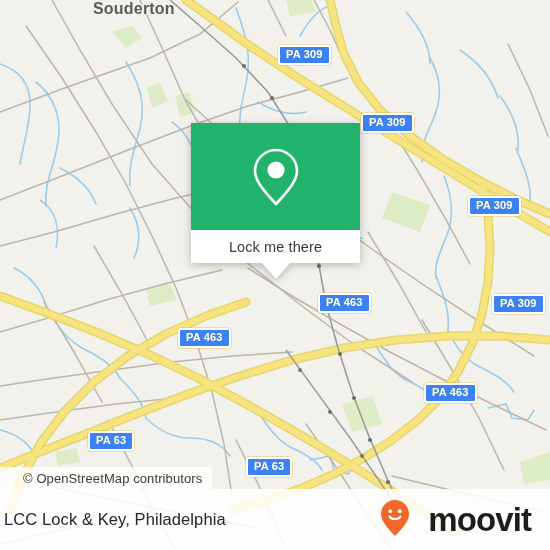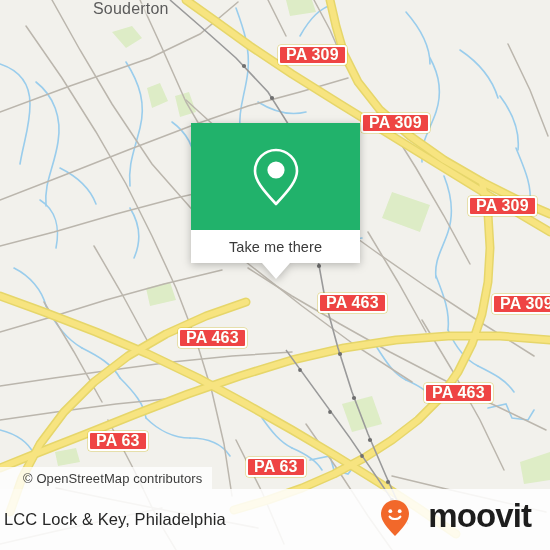--- a/index.html
+++ b/index.html
@@ -24,26 +24,26 @@
     left: 0; top: 0;
     width: 550px;
     height: 550px;
     background: #f2f1ec;
   }
   #map svg { display: block; }
 
   
   .shield {
     position: absolute;
-    background: #ef4444;
+    background: #3b82f6;
     border: 2px solid #ffffff;
     border-radius: 3px;
     color: #ffffff;
     font-family: "Liberation Sans", sans-serif;
-    font-size: 16px;
+    font-size: 11px;
     font-weight: bold;
     letter-spacing: 0.2px;
     padding: 1px 6px 2px 6px;
     line-height: 13px;
     white-space: nowrap;
     text-shadow: 0 0 1px rgba(160,140,0,0.35);
     box-shadow: 0 0 0 0.5px rgba(205,185,20,0.6);
   }
 
   
@@ -130,21 +130,21 @@
     padding: 0 19px 0 4px;
   }
   #footer-title {
     color: #262626;
     font-size: 16.5px;
     letter-spacing: 0.1px;
     white-space: nowrap;
   }
   #brand {
     display: flex;
-    align-items: flex-start;
+    align-items: center;
     gap: 17px;
   }
   #brand-mark { margin-right: 1px; }
   #brand-word {
     color: #1d1d1d;
     font-size: 33px;
     font-weight: bold;
     letter-spacing: -0.9px;
     line-height: 33px;
   }
@@ -276,42 +276,42 @@
       </g>
       <g fill="#6f6f6f">
         <circle cx="300" cy="370" r="1.9"></circle>
         <circle cx="330" cy="412" r="1.9"></circle>
         <circle cx="362" cy="456" r="1.9"></circle>
         <circle cx="392" cy="500" r="1.9"></circle>
       </g>
     </svg>
   </div>
 
-  <div class="place-label" style="left:93px; top:0px;">Souderton</div>
+  <div class="place-label" style="left:93px; top:0px;font-weight:bold;">Souderton</div>
 
   <div class="shield" style="left:278px; top:45px;">PA 309</div>
   <div class="shield" style="left:361px; top:113px;">PA 309</div>
   <div class="shield" style="left:468px; top:196px;">PA 309</div>
   <div class="shield" style="left:492px; top:294px;">PA 309</div>
   <div class="shield" style="left:318px; top:293px;">PA 463</div>
   <div class="shield" style="left:178px; top:328px;">PA 463</div>
   <div class="shield" style="left:424px; top:383px;">PA 463</div>
   <div class="shield" style="left:88px;  top:431px;">PA 63</div>
   <div class="shield" style="left:246px; top:457px;">PA 63</div>
 
   <div id="popup">
     <div id="popup-tail"></div>
     <div id="popup-top">
       <svg width="52" height="62" viewBox="0 0 52 62">
         <path d="M26 4 C14.4 4 5 13.4 5 25 C5 34 12 43 26 58 C40 43 47 34 47 25 C47 13.4 37.6 4 26 4 Z" fill="none" stroke="#ffffff" stroke-width="2.6" stroke-linejoin="round"></path>
         <circle cx="26" cy="24" r="8.6" fill="#ffffff"></circle>
       </svg>
     </div>
     <div id="popup-bottom">
-      <span>Take me there</span>
+      <span>Lock me there</span>
     </div>
   </div>
 
   <div id="attribution">
     <span>© OpenStreetMap contributors</span>
   </div>
 
   <div id="footer">
     <div id="footer-title">LCC Lock &amp; Key, Philadelphia</div>
     <div id="brand">

